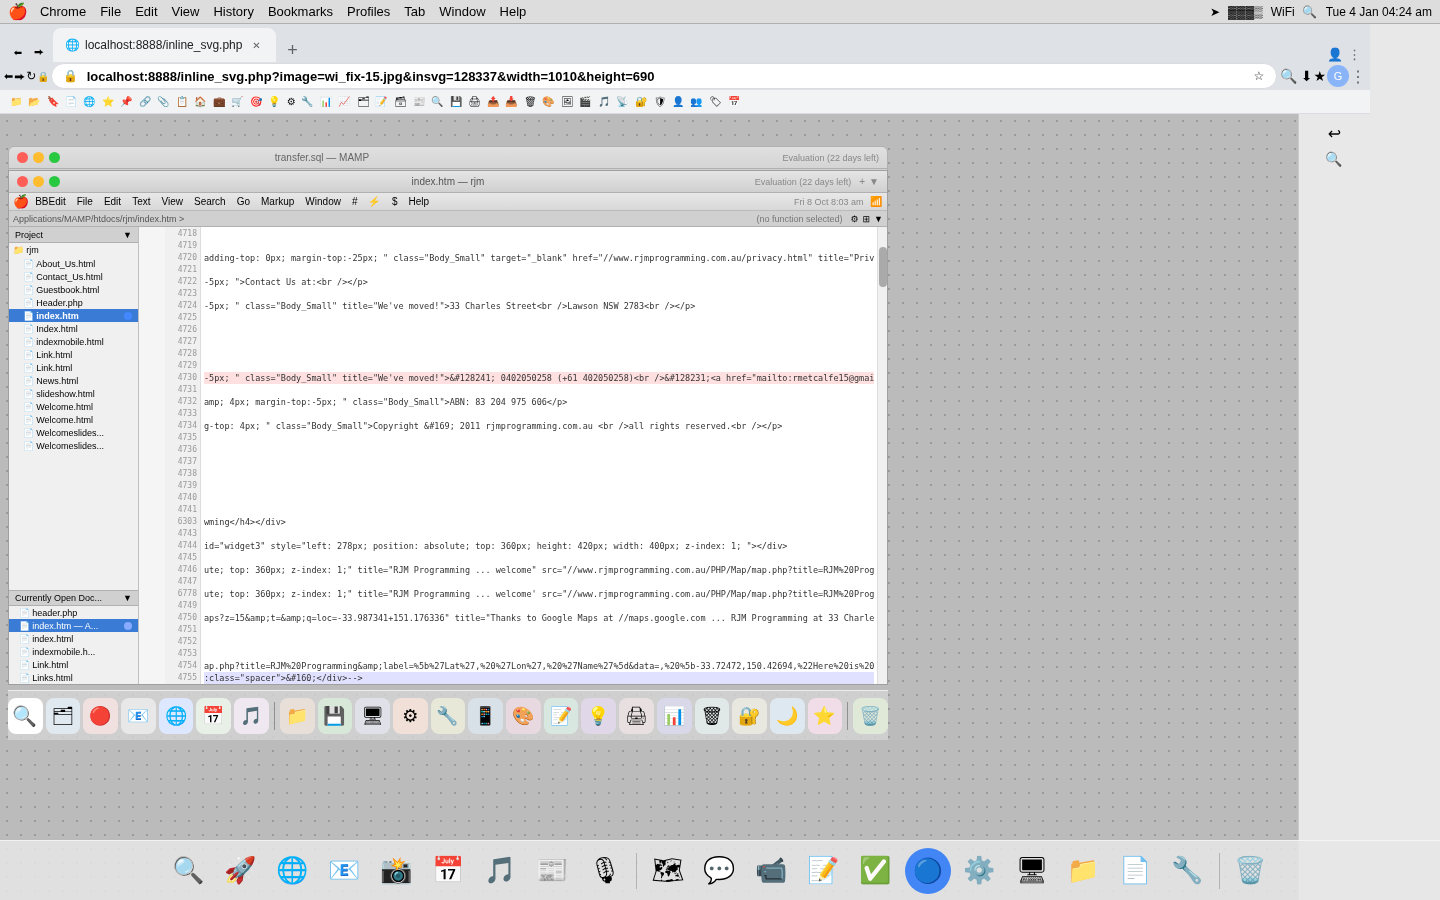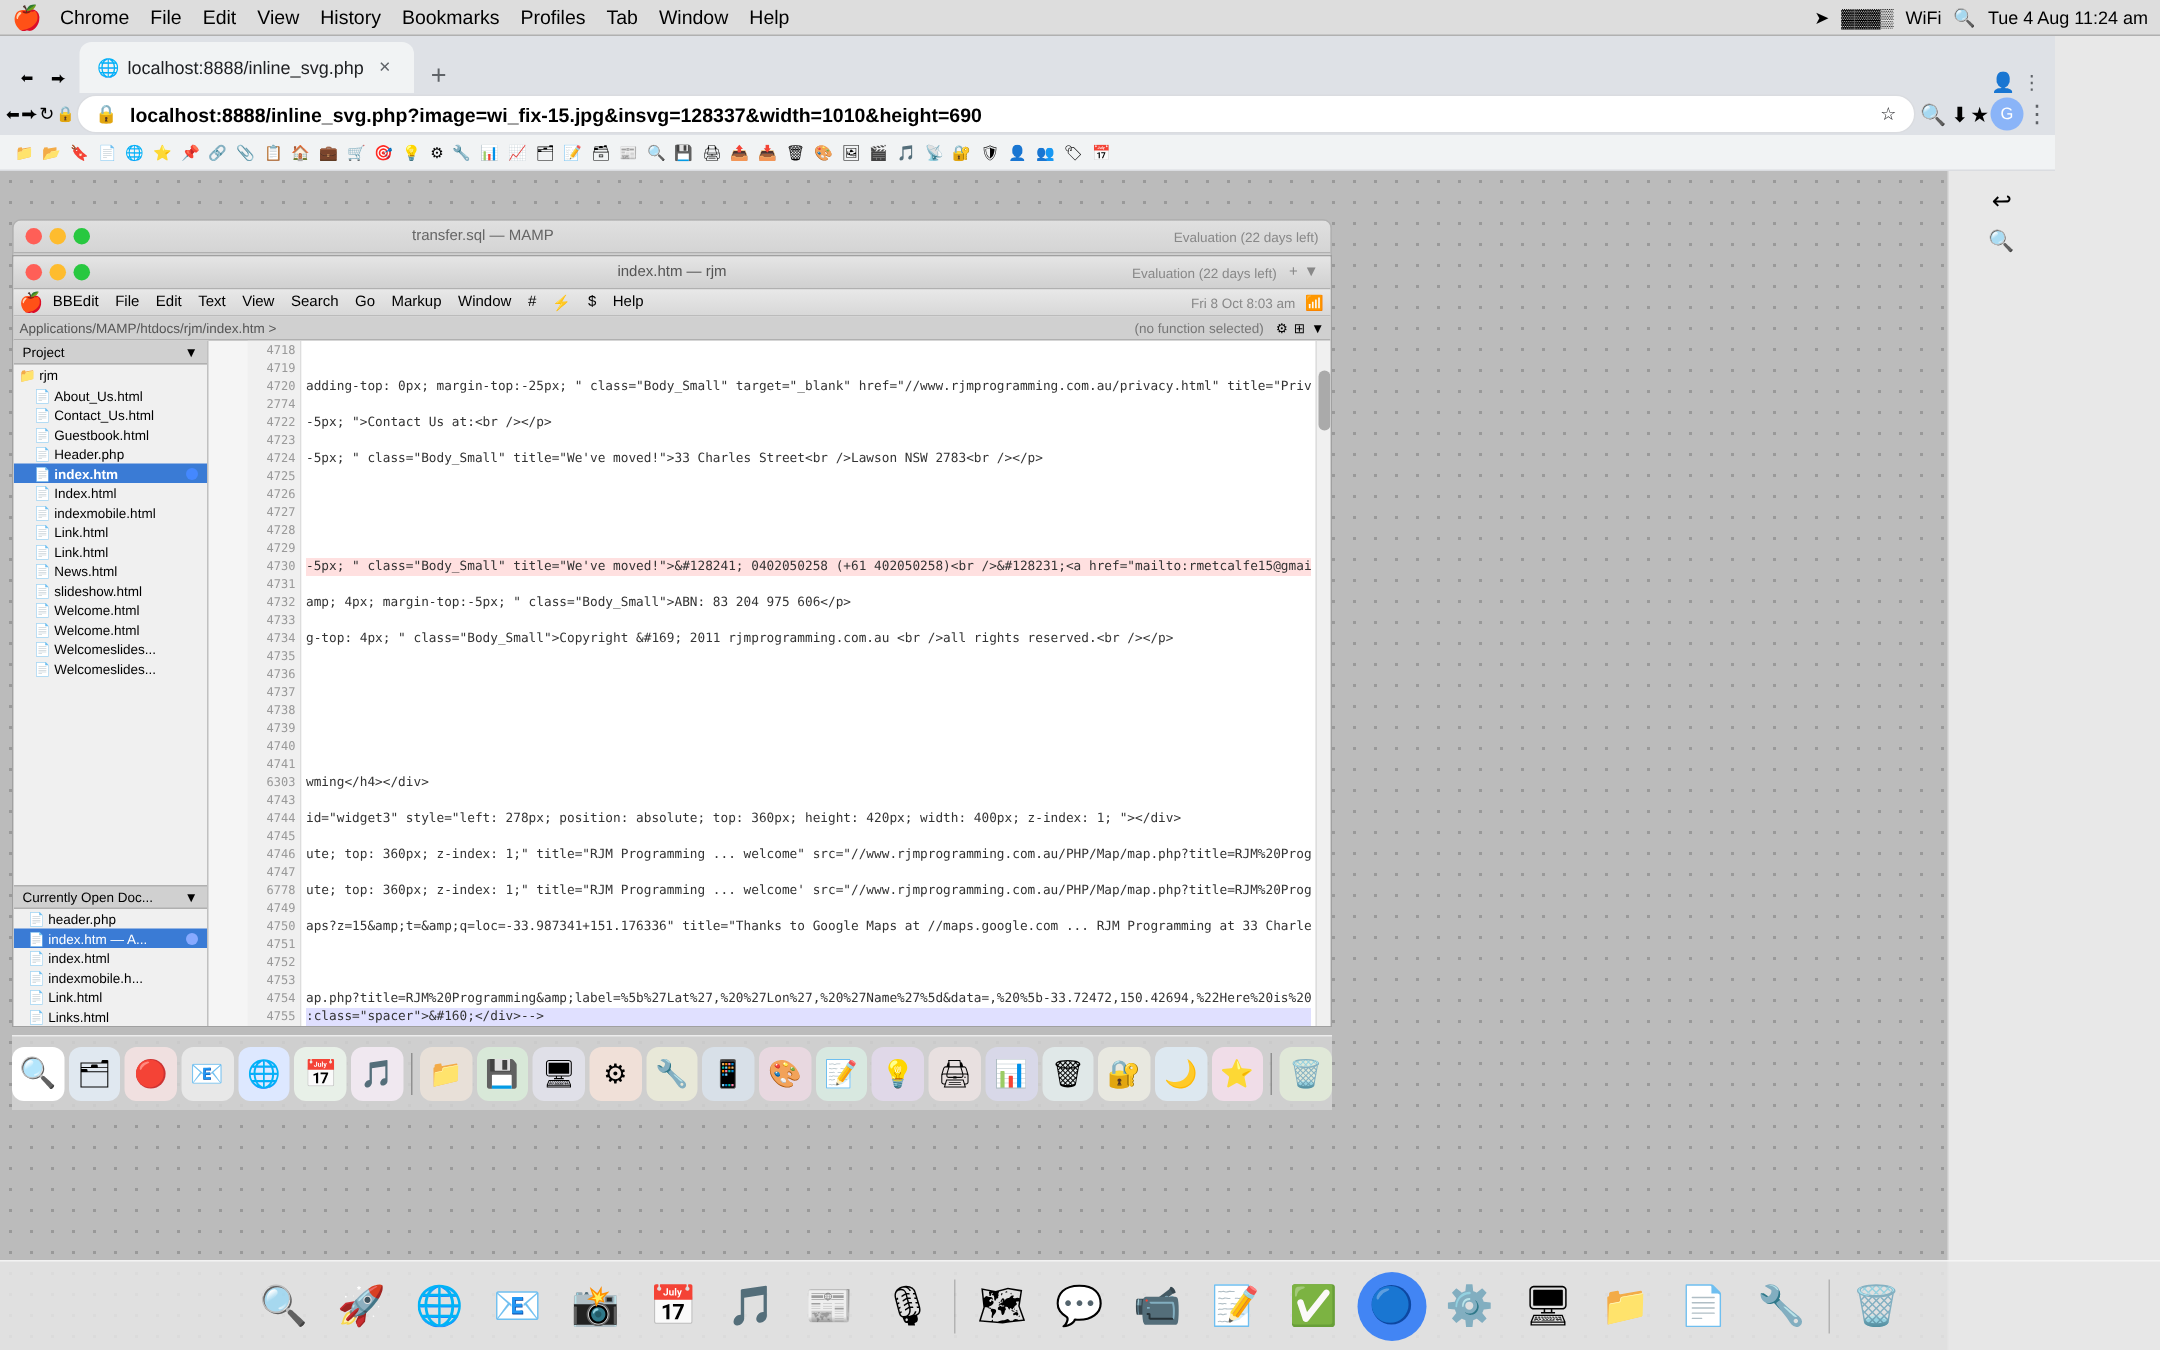--- a/index.html
+++ b/index.html
@@ -152,21 +152,21 @@
   <span class="menu-item">Bookmarks</span>
   <span class="menu-item">Profiles</span>
   <span class="menu-item">Tab</span>
   <span class="menu-item">Window</span>
   <span class="menu-item">Help</span>
   <div class="mac-menubar-right">
     <span>➤</span>
     <span>▓▓▓▒</span>
     <span>WiFi</span>
     <span>🔍</span>
-    <span>Tue 4 Aug  11:24 am</span>
+    <span>Tue 4 Jan  04:24 am</span>
   </div>
 </div>
 
 <div class="chrome-window" style="top:24px;">
 
   <div class="tab-bar">
 
     <div style="display:flex;align-items:center;gap:1px;margin-right:4px;">
       <div class="bb-tool">⬅</div>
       <div class="bb-tool">⮕</div>
@@ -418,21 +418,21 @@
               <span>Links.html</span>
             </div>
           </div>
 
           <div style="display:flex;flex:1;overflow:hidden;position:relative;">
 
             <div style="width:36px;background:#f0f0f0;border-right:1px solid #ddd;font-family:monospace;font-size:8px;color:#999;text-align:right;padding:0 3px;overflow:hidden;line-height:12px;padding-top:1px;flex-shrink:0;" id="line-numbers">
                 <div style="height:12px;line-height:12px;">4718</div>
                 <div style="height:12px;line-height:12px;">4719</div>
                 <div style="height:12px;line-height:12px;">4720</div>
-                <div style="height:12px;line-height:12px;">2774</div>
+                <div style="height:12px;line-height:12px;">4721</div>
                 <div style="height:12px;line-height:12px;">4722</div>
                 <div style="height:12px;line-height:12px;">4723</div>
                 <div style="height:12px;line-height:12px;">4724</div>
                 <div style="height:12px;line-height:12px;">4725</div>
                 <div style="height:12px;line-height:12px;">4726</div>
                 <div style="height:12px;line-height:12px;">4727</div>
                 <div style="height:12px;line-height:12px;">4728</div>
                 <div style="height:12px;line-height:12px;">4729</div>
                 <div style="height:12px;line-height:12px;">4730</div>
                 <div style="height:12px;line-height:12px;">4731</div>

